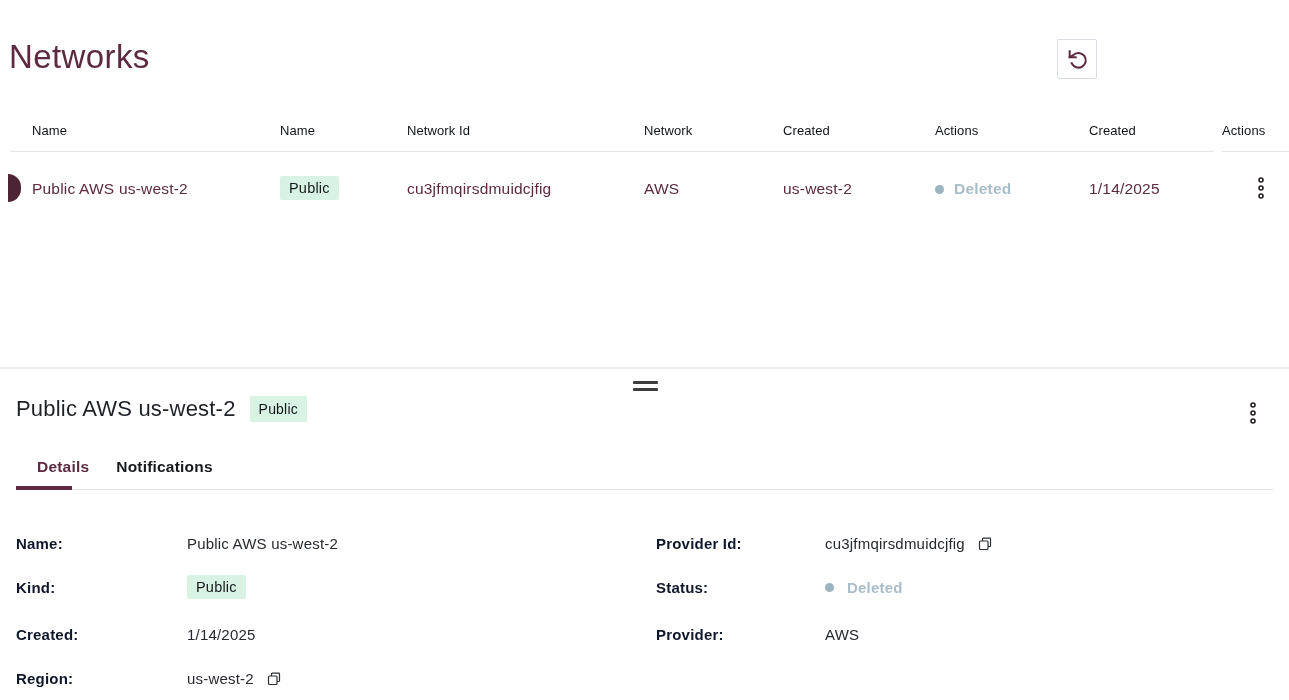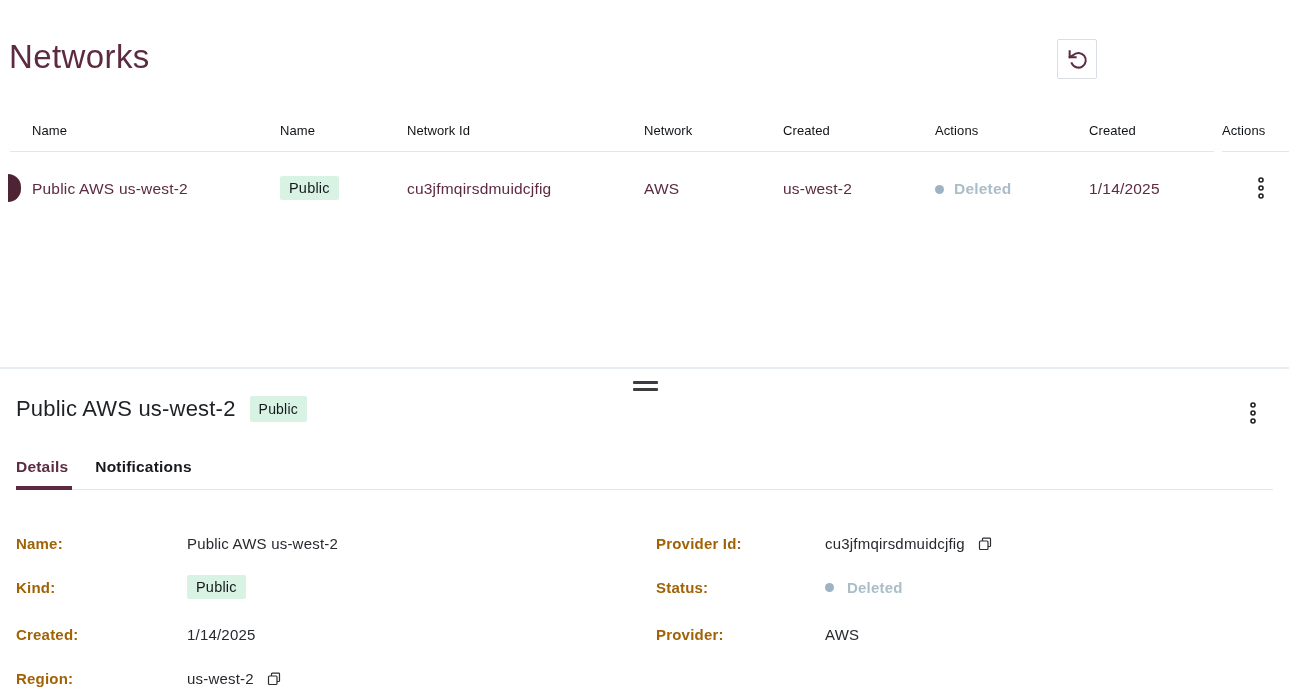--- a/index.html
+++ b/index.html
@@ -57,26 +57,26 @@
   .drag-handle i { display:block; width:25px; height:3px; background:#3d3d40; border-radius:1px; }
 
   
   .panel-head { position:absolute; left:16px; top:396px; display:flex; align-items:center; gap:14px; }
   .panel-title { font-size:22px; color:#1e2126; font-weight:400; letter-spacing:.2px; }
   .panel-head .badge { font-size:14px; padding:5px 9px; }
 
   .tabs { position:absolute; left:16px; top:458px; display:flex; gap:27px;
     font-size:15.5px; font-weight:700; letter-spacing:.2px; }
   .tab { cursor:pointer; }
-  .tab.active { color:#5c2a41; }
+  .tab.active { color:#5c2a41;margin-left:21px; }
   .tab.inactive { color:#17191c; }
   .tabline    { position:absolute; left:16px; top:489px; width:1257px; height:1px; background:#e4e8ec; }
   .tab-active-bar { position:absolute; left:16px; top:486px; width:56px; height:4px; background:#5c2a41; }
 
-  .f-label { position:absolute; font-size:15px; font-weight:700; color:#a16207; letter-spacing:.2px; }
+  .f-label { position:absolute; font-size:15px; font-weight:700; color:#0f172a; letter-spacing:.2px; }
   .f-value { position:absolute; font-size:15px; color:#26292e; letter-spacing:.2px;
     display:flex; align-items:center; gap:13px; }
   .copy-btn { background:transparent; border:none; cursor:pointer; padding:0;
     display:inline-flex; align-items:center; }
 
   svg { display:block; }
 </style>
 </head>
 <body>
 

